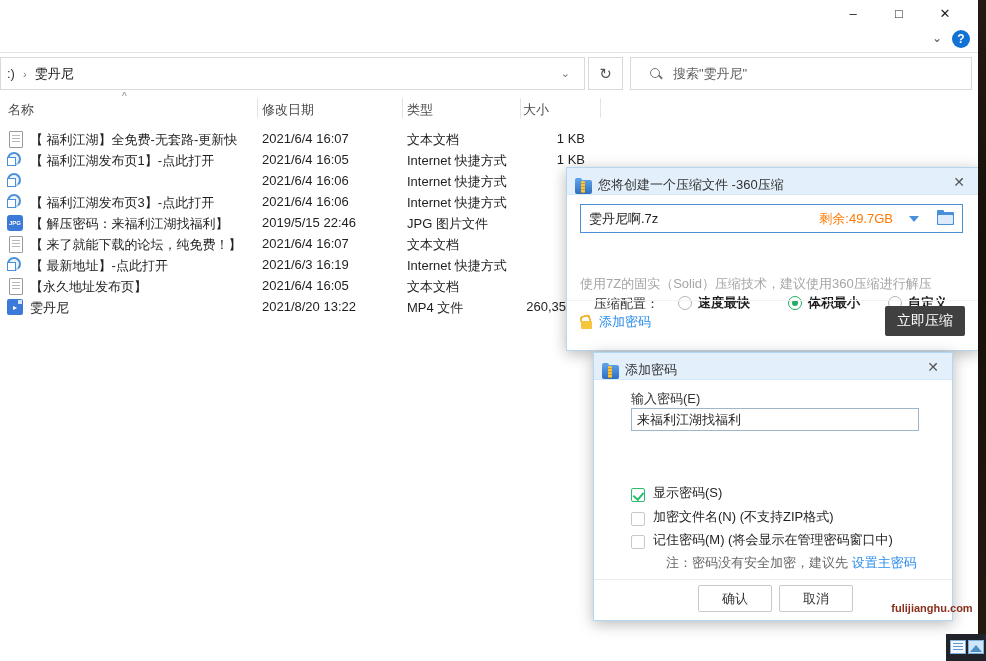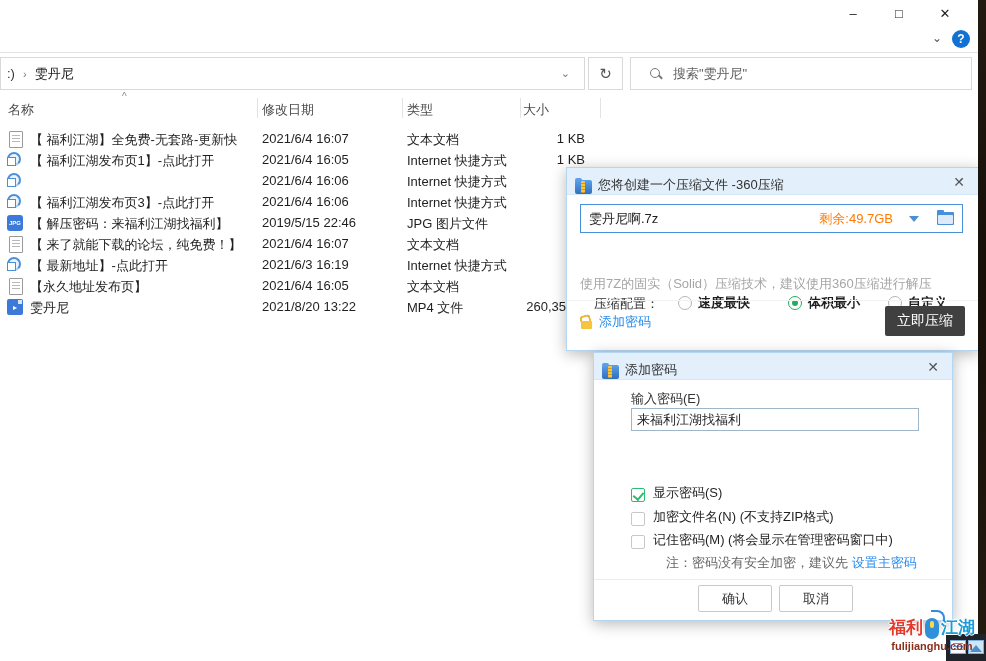--- a/index.html
+++ b/index.html
@@ -339,21 +339,16 @@
     <div class="dlg-btn btn-ok">确认</div>
     <div class="dlg-btn btn-cancel">取消</div>
   </div>
 
   <div class="dark-strip"></div>
   <div class="corner-dark"></div>
   <div class="view-icon view-list"></div>
   <div class="view-icon view-pic"></div>
 
   <div class="watermark">
-    <div class="wm-row1">
-      <span class="wm-red">福利</span>
-      <span class="wm-mouse"></span>
-      <span class="wm-blue">江湖</span>
-    </div>
     <div class="wm-url">fulijianghu.com</div>
   </div>
 
 </div>
 
 </body></html>

